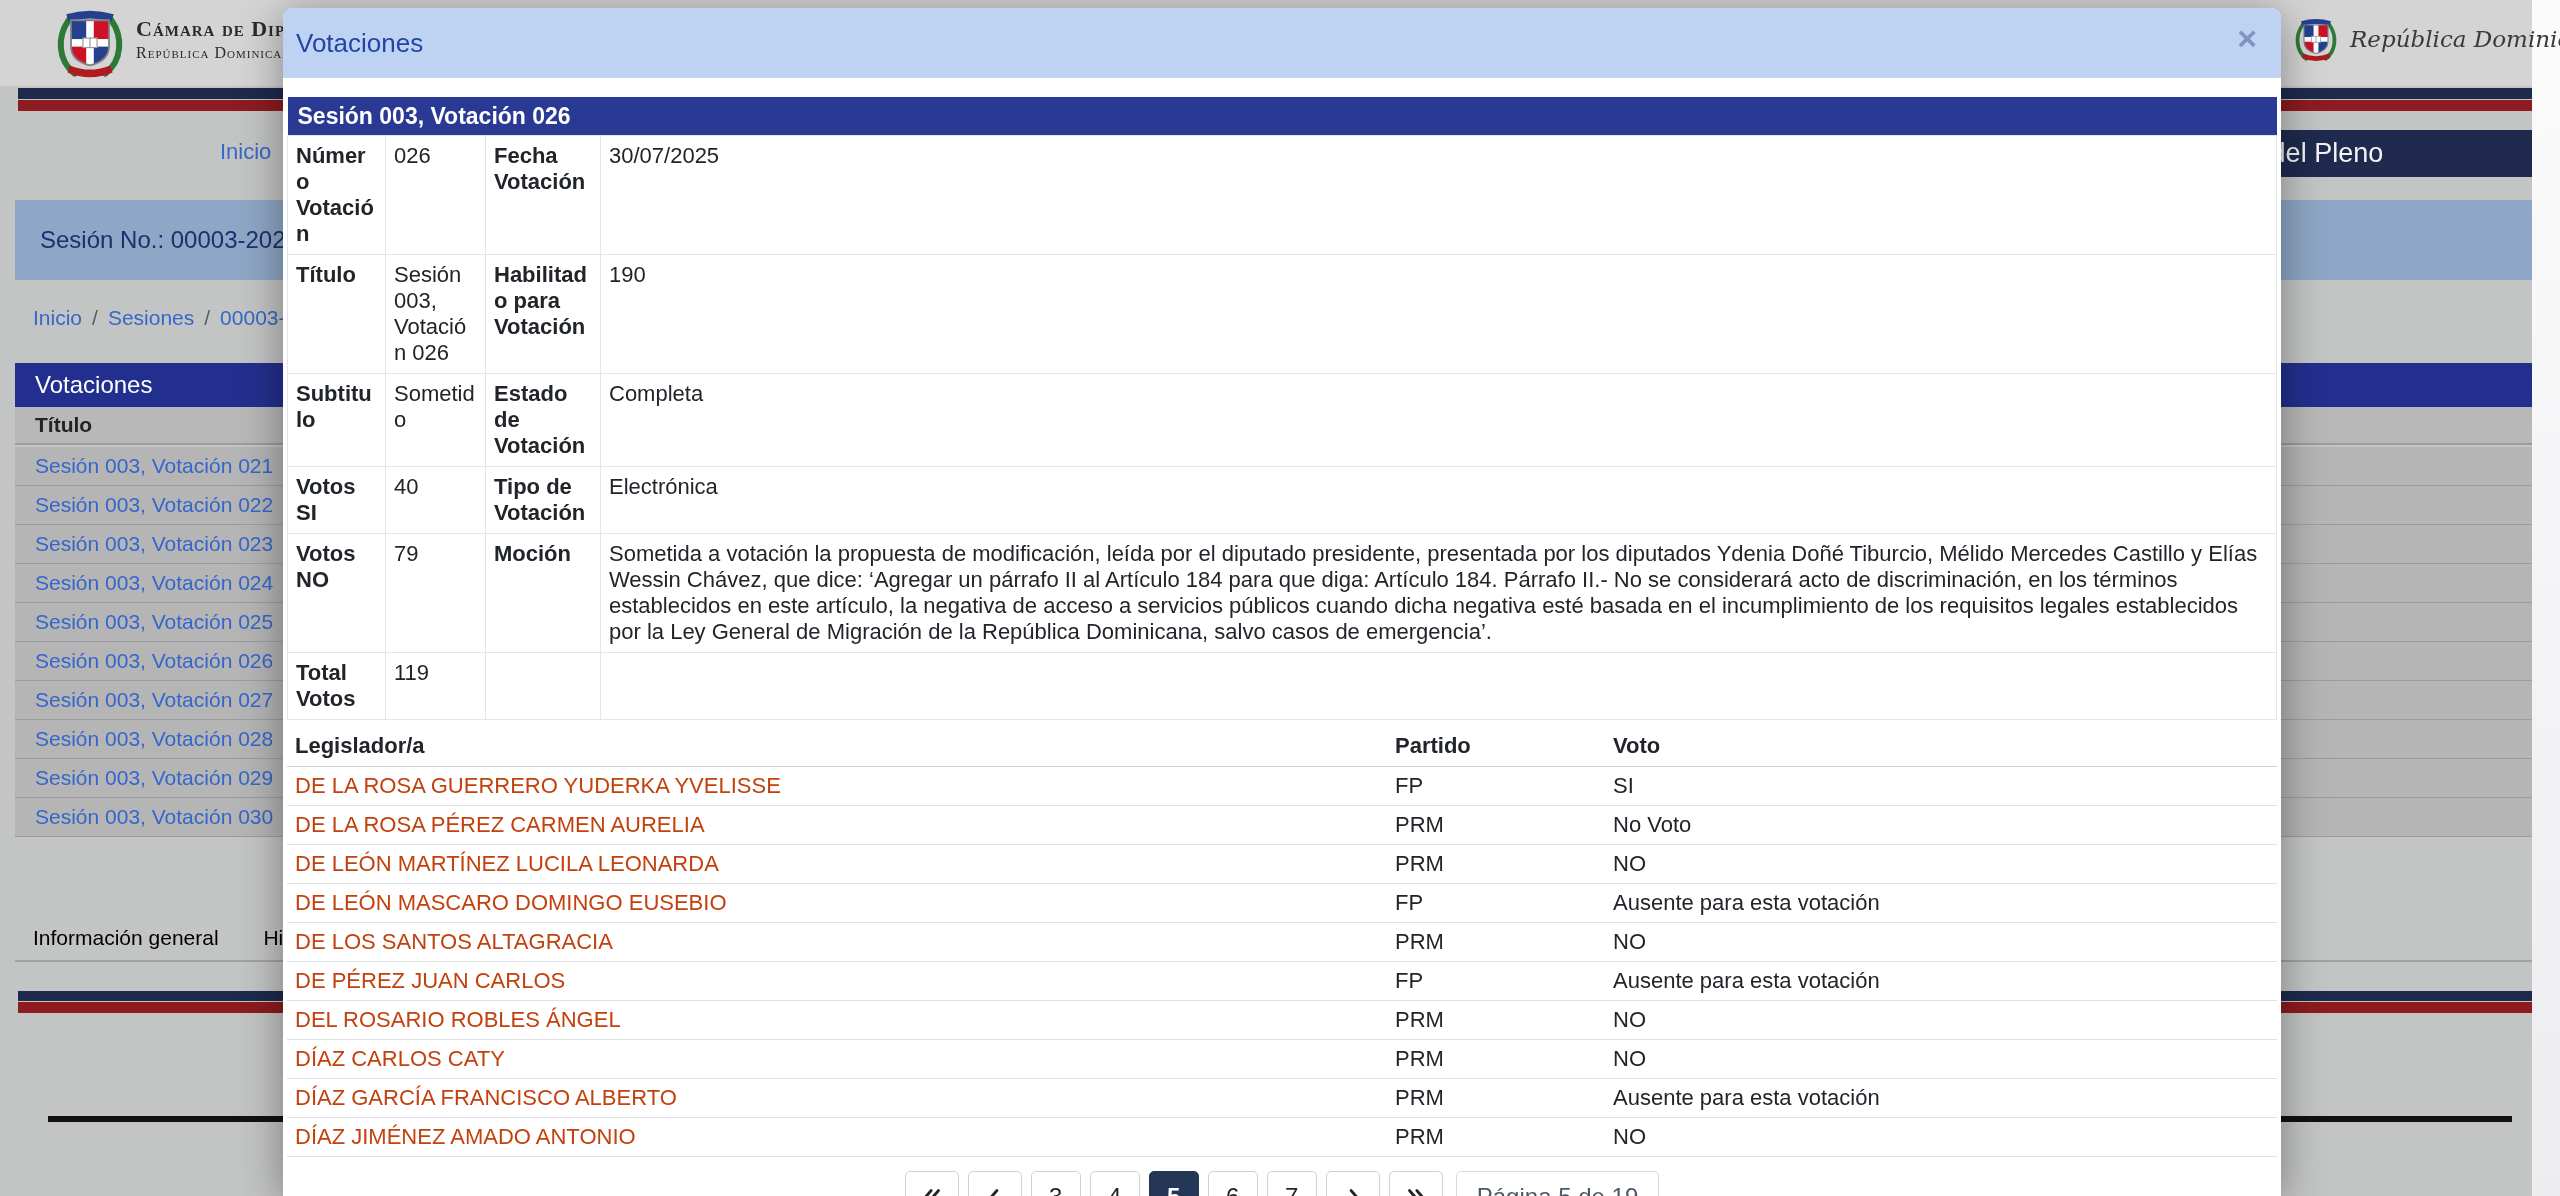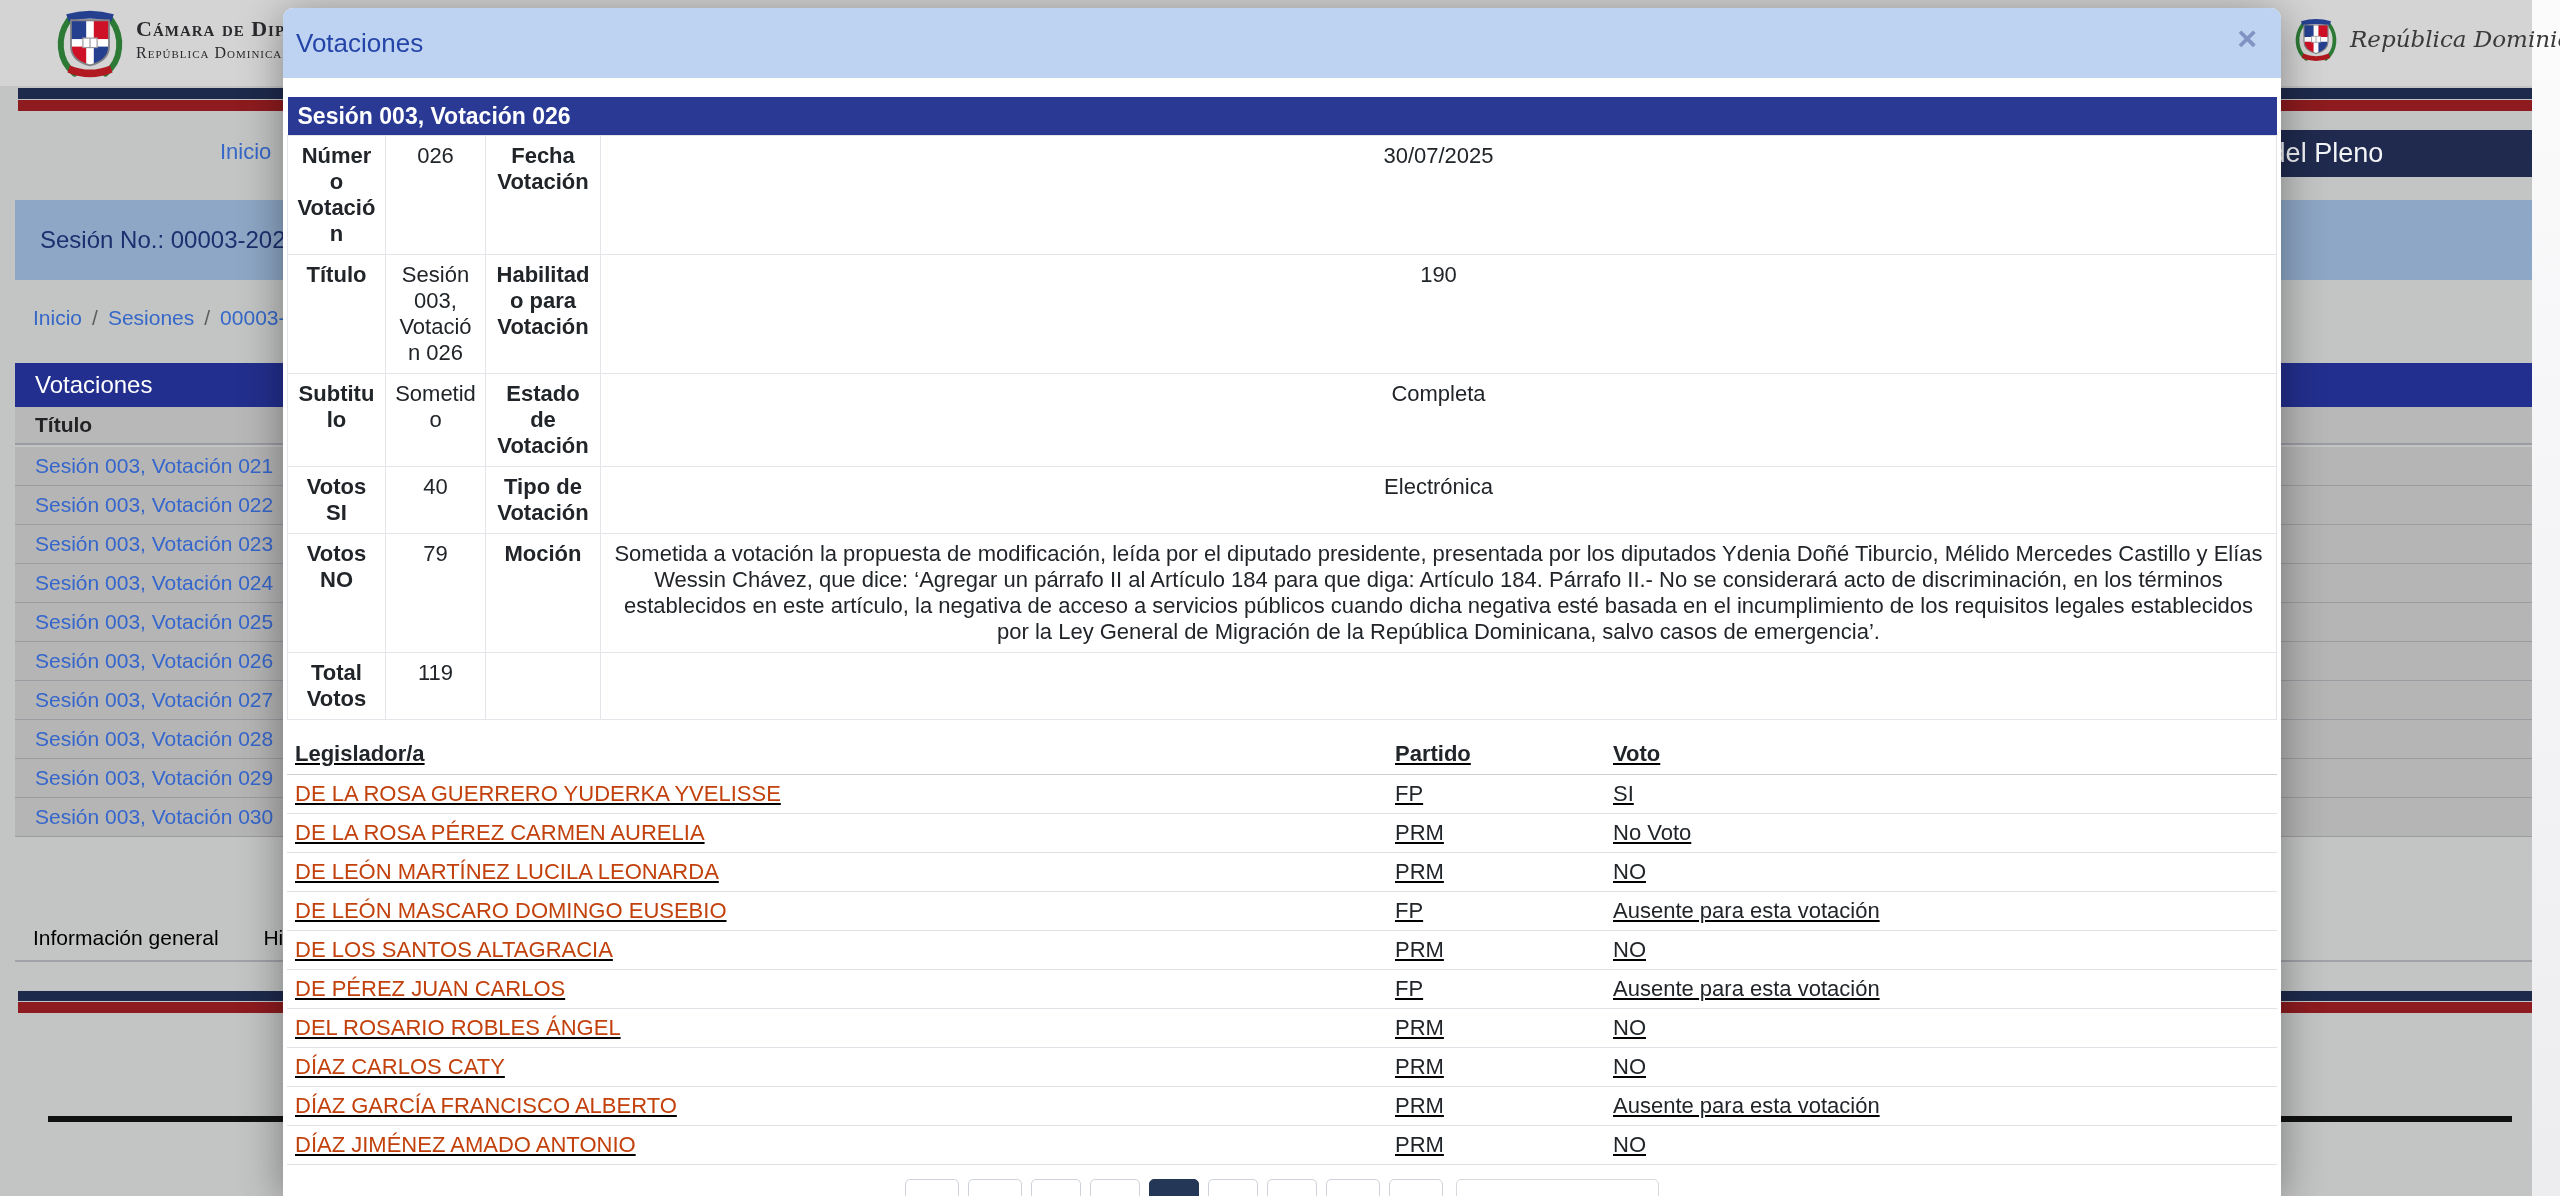--- a/index.html
+++ b/index.html
@@ -57,24 +57,24 @@
     border-radius:10px 10px 0 0;box-shadow:0 6px 44px rgba(0,0,0,0.38);}
   #modal-header{position:relative;height:70px;background:#bed3f2;border-radius:10px 10px 0 0;}
   #modal-title{position:absolute;left:13px;top:20px;font-size:26px;font-weight:500;color:#2444a8;}
   #modal-close{position:absolute;right:24px;top:13px;font-size:34px;font-weight:bold;color:#8093c2;line-height:1;}
   #modal-body{padding:19px 4px 0 4px;}
 
   table{border-collapse:collapse;}
   .details{width:100%;table-layout:fixed;}
   .details .cap th{background:#2a3a94;color:#fff;font-weight:bold;font-size:23px;text-align:left;padding:6px 10px;border:none;}
   .details th,.details td{border:1px solid #e4e5ea;font-size:22px;line-height:26px;padding:7px 8px;
-    vertical-align:top;text-align:center;color:#212529;word-wrap:break-word;}
+    vertical-align:top;text-align:left;color:#212529;word-wrap:break-word;}
   .details th{font-weight:bold;}
 
-  .leg{width:100%;table-layout:fixed;margin-top:14px;text-decoration:underline;}
+  .leg{width:100%;table-layout:fixed;margin-top:6px;}
   .leg th{font-size:22px;font-weight:bold;color:#212529;text-align:left;padding:7px 8px;border-bottom:1px solid #ccd1d6;}
   .leg td{font-size:22px;padding:6px 8px;border-bottom:1px solid #dee2e6;color:#212529;
     white-space:nowrap;overflow:hidden;}
   .leg a{color:#c2410c;}
 
   .pagination{margin-top:14px;display:flex;justify-content:center;align-items:stretch;gap:9px;height:52px;}
   .pg-btn{min-width:50px;padding:0 15px;display:flex;align-items:center;justify-content:center;
     border:1px solid #ced3d9;border-radius:5px;background:#fff;font-size:24px;color:#1f242b;box-sizing:border-box;cursor:pointer;}
   .pg-btn.active{background:#253757;color:#fff;border-color:#253757;font-weight:bold;}
   .pg-status{margin-left:4px;padding:0 20px;display:flex;align-items:center;border:1px solid #d6d9dd;

